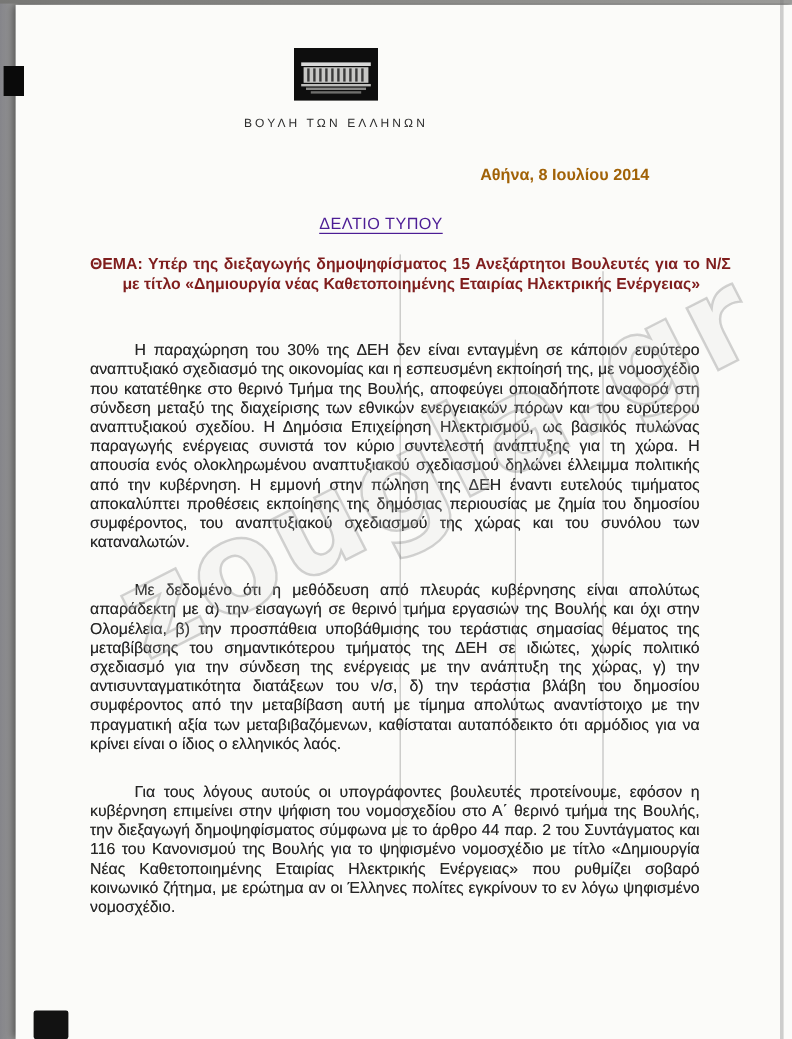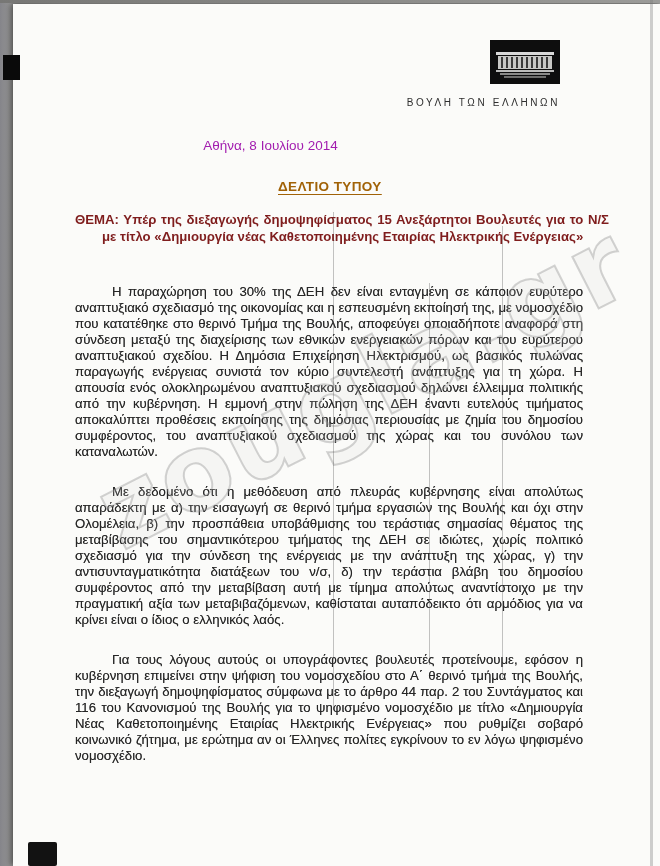--- a/index.html
+++ b/index.html
@@ -9,33 +9,33 @@
     background: linear-gradient(to right, #85858a 0px, #9c9c9a 14px, #a9a9a7 60px, #b0b0ae 100%);
     font-family: "Liberation Sans", "DejaVu Sans", sans-serif;
   }
   .paper {
     position: absolute; left: 13px; top: 4px;
     width: 647px; height: 862px;
     background: #fbfbf9;
     box-shadow: -3px 0 6px rgba(0,0,0,0.35), 0 -2px 4px rgba(0,0,0,0.25);
     z-index: 1;
   }
-  .logo-block { position: absolute; left: 0; top: 40px; width: 560px; text-align: right; z-index: 3; }
+  .logo-block { position: absolute; left: 0; top: 40px; width: 560px; text-align: center; z-index: 3; }
   .logo-emblem { display: inline-block; line-height: 0; }
   .logo-caption {
     margin-top: 9px; font-size: 10px; letter-spacing: 2.6px;
     color: #2e2e2e; font-weight: 400;
   }
   .date-line {
     position: absolute; top: 138px; left: 0; width: 541px;
-    text-align: center; font-size: 13.5px; color: #a21caf; z-index: 3;
+    text-align: right; font-size: 13.5px; color: #a16207; z-index: 3; font-weight: bold;
   }
   .press-title {
-    position: absolute; top: 179px; left: 278px; margin: 0;
-    font-size: 13.5px; font-weight: bold; color: #a16207;
+    position: absolute; top: 179px; left: 266px; margin: 0;
+    font-size: 13.5px; font-weight: normal; color: #4c1d95;
     text-decoration: underline; text-underline-offset: 3px;
     letter-spacing: 0.4px; z-index: 3;
   }
   .subject {
     position: absolute; top: 212px; left: 75px; width: 507px;
     font-size: 13.2px; font-weight: bold; line-height: 16.8px;
     color: #7f1d1d; padding-left: 27px; text-indent: -27px;
     text-align: justify; z-index: 3;
   }
   .body-text {

